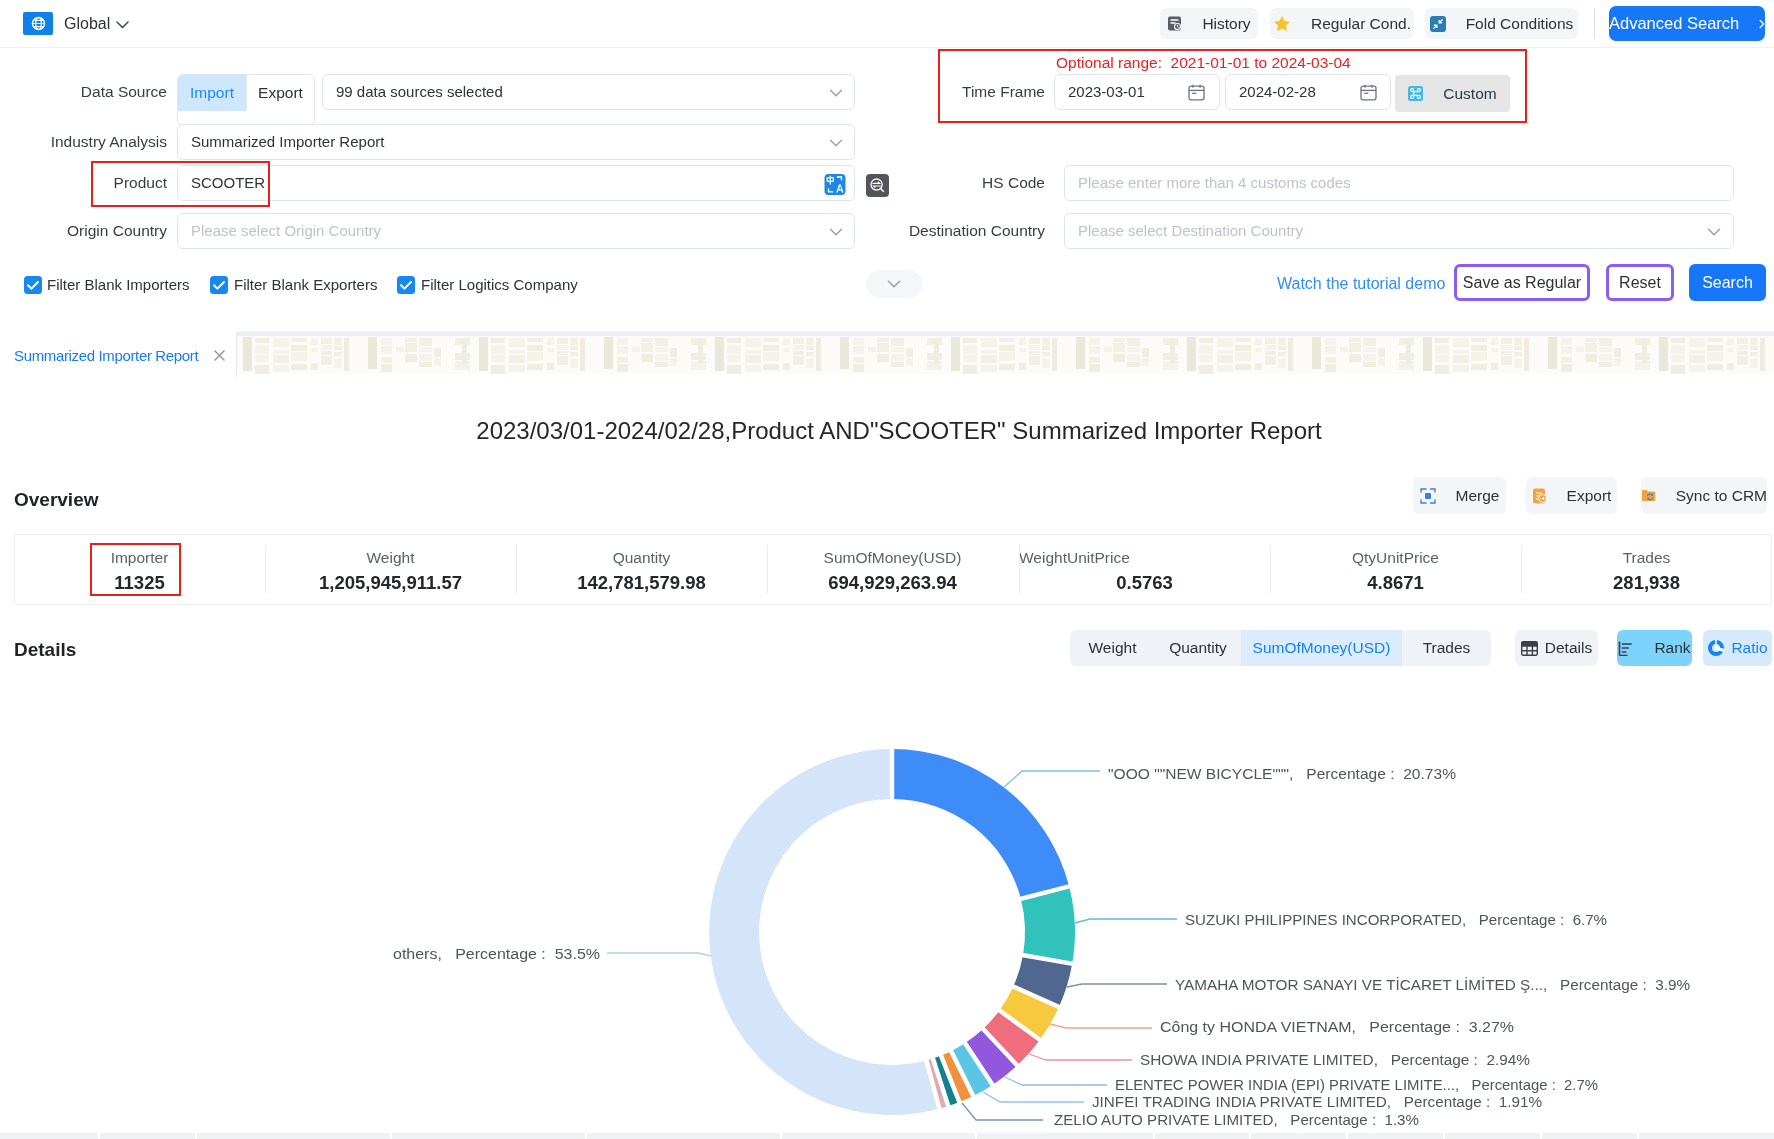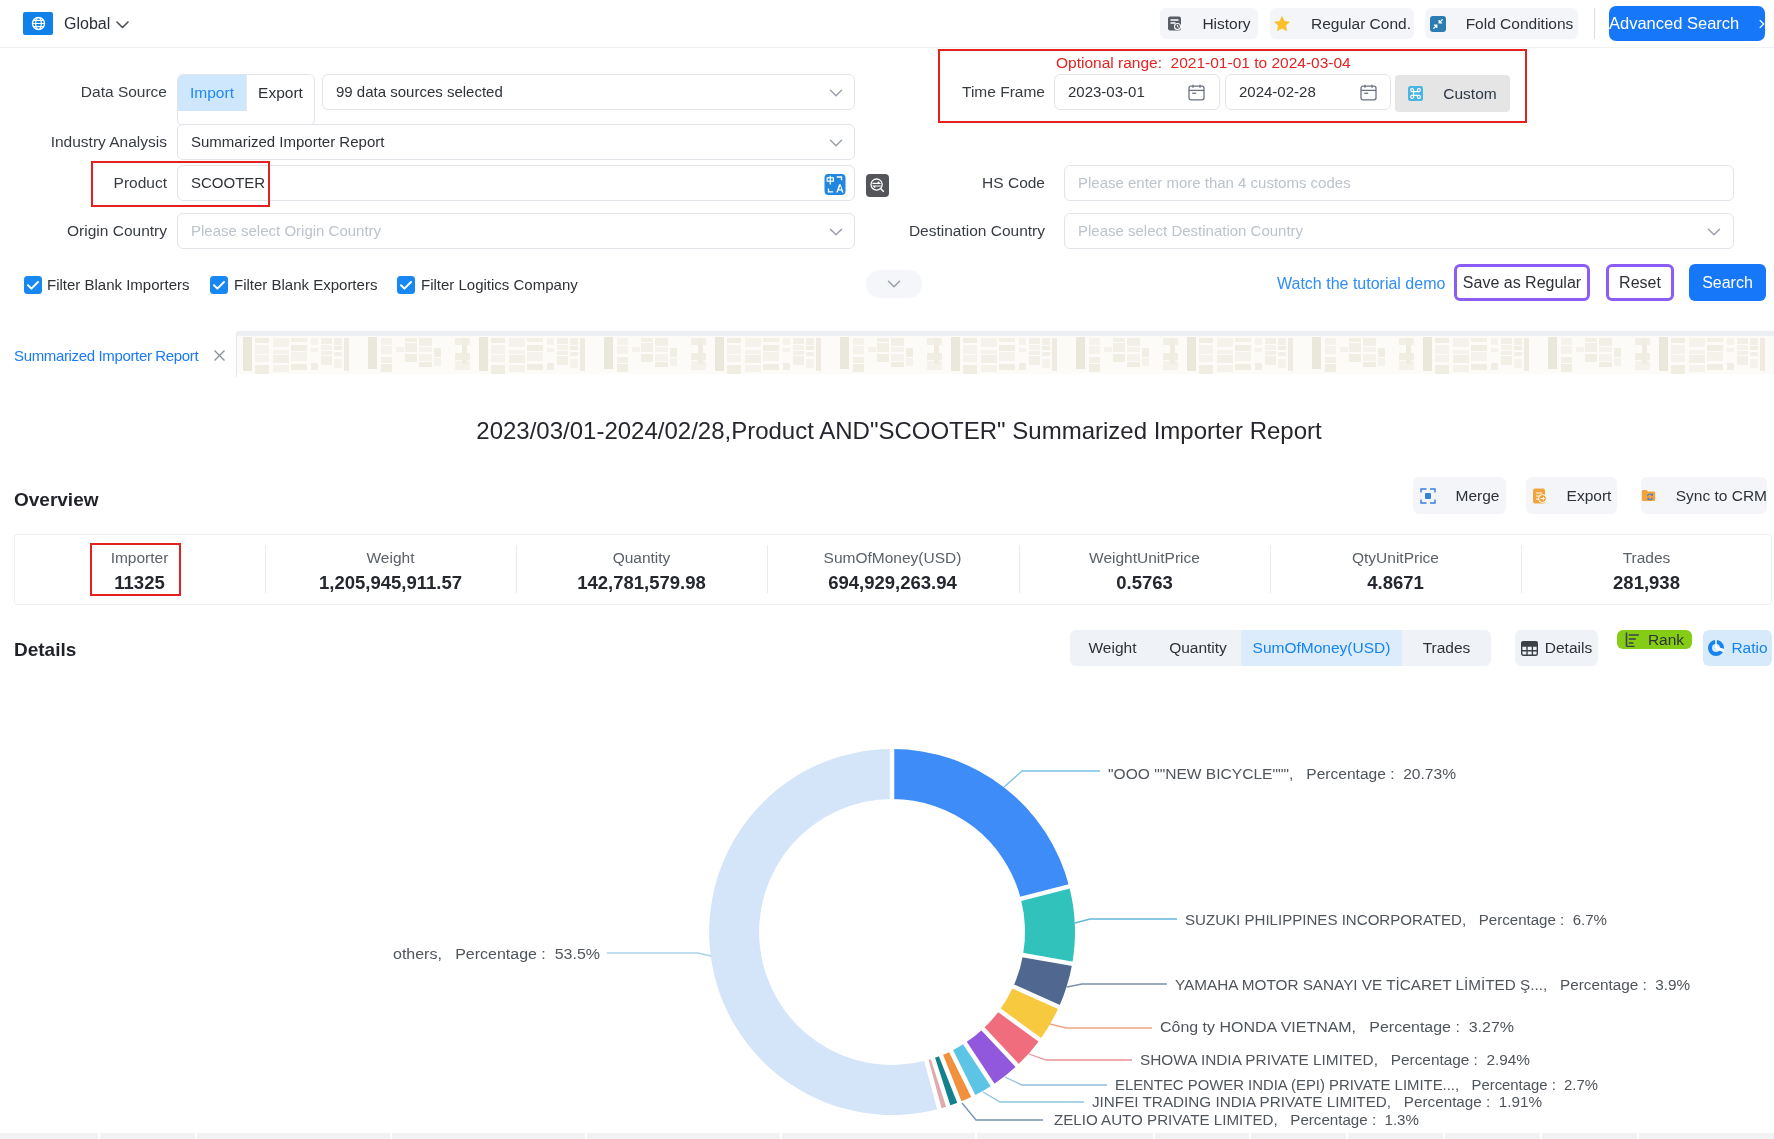--- a/index.html
+++ b/index.html
@@ -242,21 +242,21 @@
 <div class="a" style="left:14px;top:572px;width:251px;text-align:center;font-size:18.5px;font-weight:bold;color:#24282e">11325</div>
 <div class="a" style="left:265px;top:549px;width:251px;text-align:center;font-size:15.5px;color:#5b6168">Weight</div>
 <div class="a" style="left:265px;top:572px;width:251px;text-align:center;font-size:18.5px;font-weight:bold;color:#24282e">1,205,945,911.57</div>
 <div class="a" style="left:265px;top:545px;width:1px;height:48px;background:#e9ebee"></div>
 <div class="a" style="left:516px;top:549px;width:251px;text-align:center;font-size:15.5px;color:#5b6168">Quantity</div>
 <div class="a" style="left:516px;top:572px;width:251px;text-align:center;font-size:18.5px;font-weight:bold;color:#24282e">142,781,579.98</div>
 <div class="a" style="left:516px;top:545px;width:1px;height:48px;background:#e9ebee"></div>
 <div class="a" style="left:767px;top:549px;width:251px;text-align:center;font-size:15.5px;color:#5b6168">SumOfMoney(USD)</div>
 <div class="a" style="left:767px;top:572px;width:251px;text-align:center;font-size:18.5px;font-weight:bold;color:#24282e">694,929,263.94</div>
 <div class="a" style="left:767px;top:545px;width:1px;height:48px;background:#e9ebee"></div>
-<div class="a" style="left:1019px;top:549px;width:251px;text-align:center;font-size:15.5px;color:#5b6168">WeightUnitPrice</div>
+<div class="a" style="left:1019px;top:549px;width:251px;text-align:left;font-size:15.5px;color:#5b6168">WeightUnitPrice</div>
 <div class="a" style="left:1019px;top:572px;width:251px;text-align:center;font-size:18.5px;font-weight:bold;color:#24282e">0.5763</div>
 <div class="a" style="left:1019px;top:545px;width:1px;height:48px;background:#e9ebee"></div>
 <div class="a" style="left:1270px;top:549px;width:251px;text-align:center;font-size:15.5px;color:#5b6168">QtyUnitPrice</div>
 <div class="a" style="left:1270px;top:572px;width:251px;text-align:center;font-size:18.5px;font-weight:bold;color:#24282e">4.8671</div>
 <div class="a" style="left:1270px;top:545px;width:1px;height:48px;background:#e9ebee"></div>
 <div class="a" style="left:1521px;top:549px;width:251px;text-align:center;font-size:15.5px;color:#5b6168">Trades</div>
 <div class="a" style="left:1521px;top:572px;width:251px;text-align:center;font-size:18.5px;font-weight:bold;color:#24282e">281,938</div>
 <div class="a" style="left:1521px;top:545px;width:1px;height:48px;background:#e9ebee"></div>
 <div class="a" style="left:90px;top:543px;width:91px;height:53px;border:2px solid #e61f1f"></div>
 <div class="a" style="left:14px;top:639px;font-size:19px;font-weight:bold;color:#1f2329">Details</div>
@@ -267,21 +267,21 @@
   <div class="seg" style="width:89px">Trades</div>
 </div>
 <div class="btn" style="left:1515px;top:630px;width:83px;height:36px;background:#eff2f6;gap:7px">
 <svg width="17" height="15" viewBox="0 0 17 15">
       <rect x="0.7" y="0.7" width="15.6" height="13.6" rx="1.5" fill="none" stroke="#3c4148" stroke-width="1.4"></rect>
       <path d="M0.7 5h15.6M0.7 9.8h15.6M6 5v9M11.4 5v9" stroke="#3c4148" stroke-width="1.4"></path>
       <rect x="0.7" y="0.7" width="15.6" height="4.3" fill="#3c4148"></rect>
     </svg>
 <span>Details</span>
   </div>
-<div class="btn" style="left:1617px;top:630px;width:75px;height:19px;background:#84cc16;gap:7px">
+<div class="btn" style="left:1617px;top:630px;width:75px;height:36px;background:#7dd3fc;">
 <svg width="16" height="15" viewBox="0 0 16 15">
       <path d="M1.5 0.5v14M1.5 14.5h8M3.8 3h10M3.8 7h7M3.8 11h4.5" stroke="#3c4148" stroke-width="1.6"></path>
     </svg>
 <span>Rank</span>
   </div>
 <div class="btn" style="left:1703px;top:630px;width:69px;height:36px;background:#d7eafc;color:#1583f0;gap:6px">
 <svg width="18" height="18" viewBox="0 0 18 18">
       <circle cx="9" cy="9" r="6" fill="none" stroke="#1583f0" stroke-width="4"></circle>
       <path d="M9 9V1" stroke="#fff" stroke-width="1.5"></path>
       <path d="M9 9L17 11.5" stroke="#fff" stroke-width="3.2"></path>

